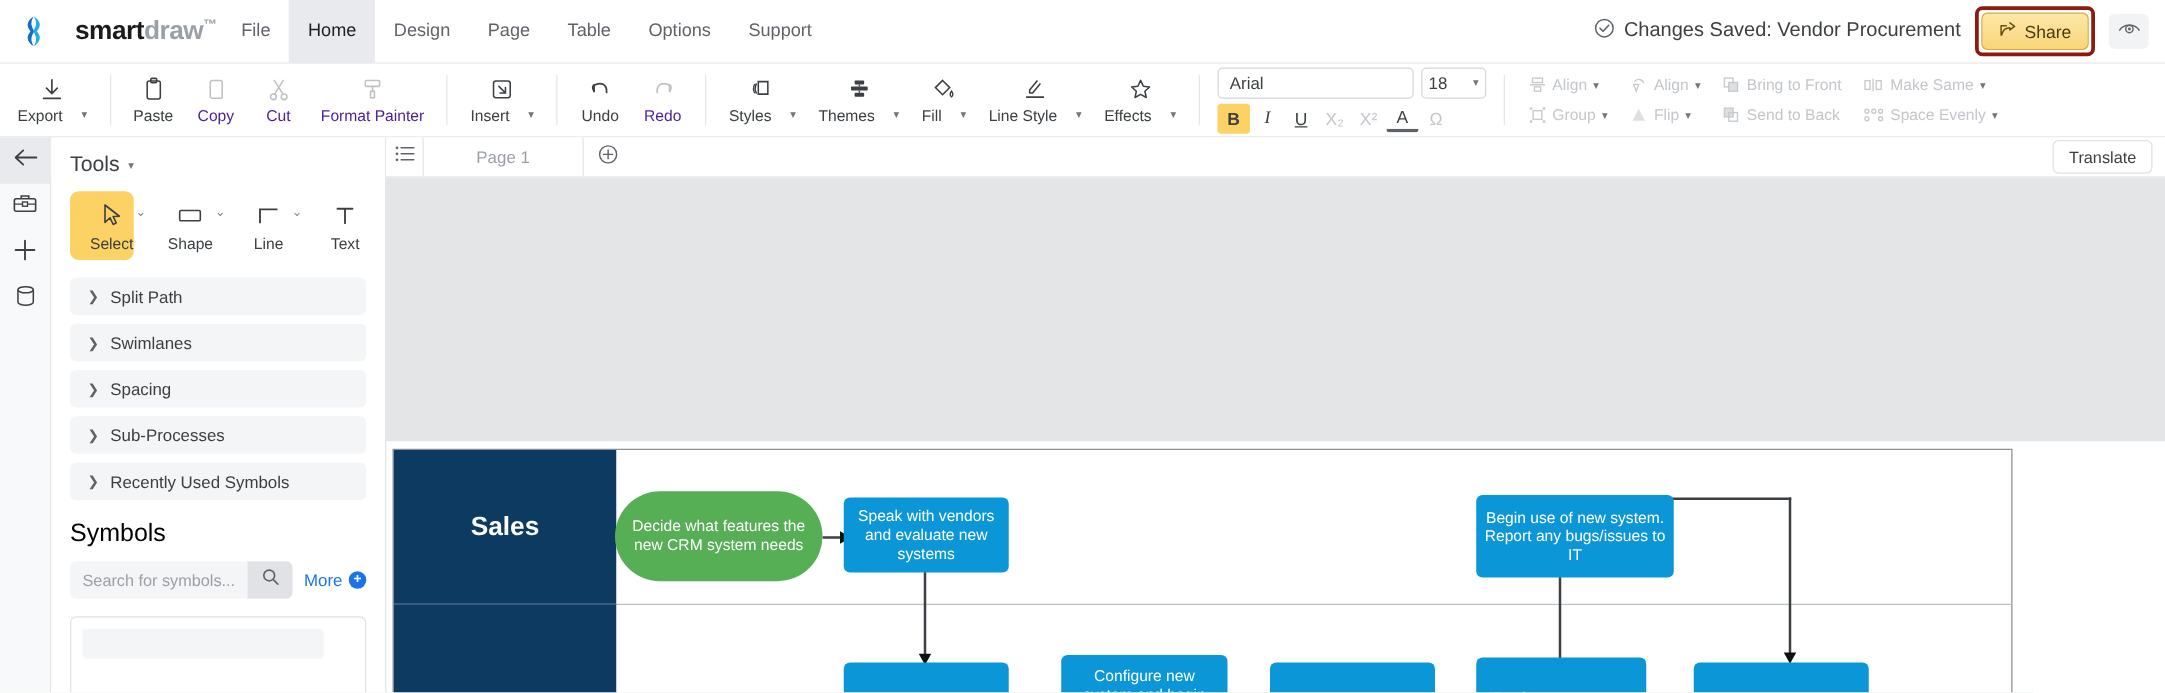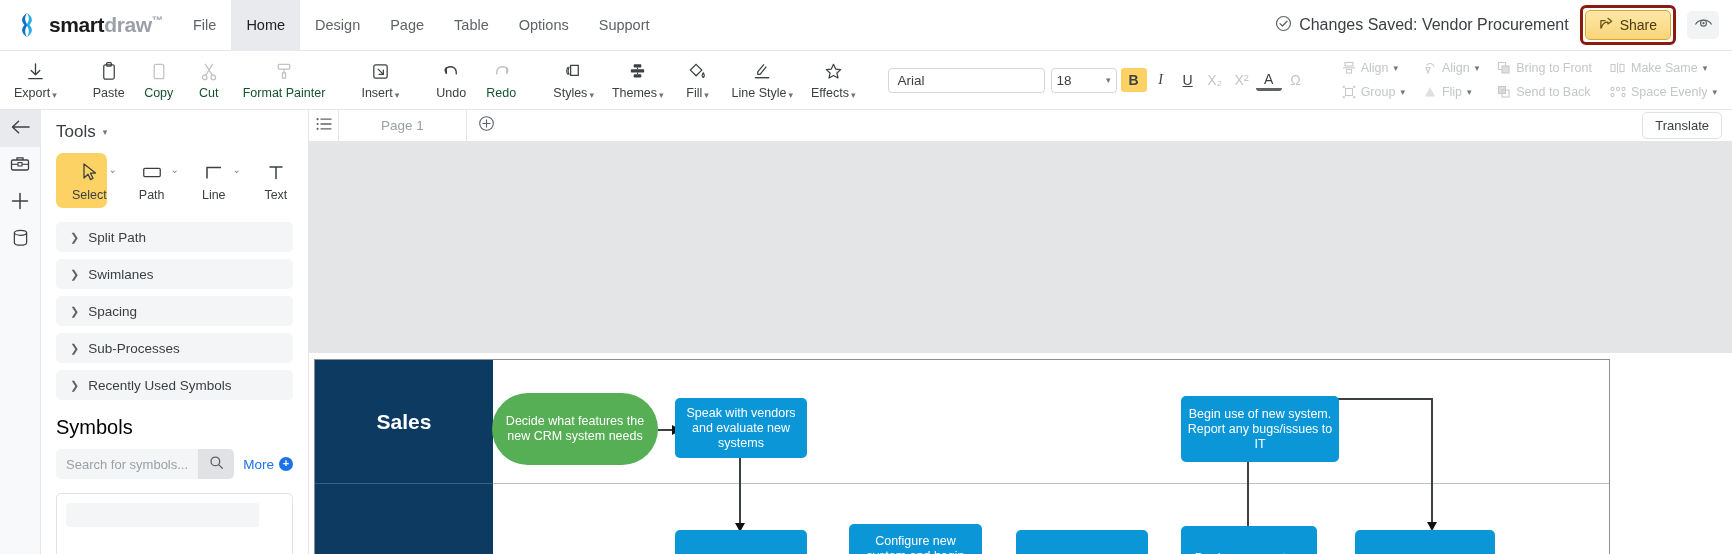--- a/index.html
+++ b/index.html
@@ -16,21 +16,21 @@
   
   .menubar {
     position: absolute; top: 0; left: 0;
     width: 1732px; height: 51px;
     background: #ffffff;
     border-bottom: 1px solid #e4e6e8;
     display: flex; align-items: center;
   }
   .brand { display: flex; align-items: center; gap: 9px; padding-left: 14px; width: 178px; }
   .brand-logo { width: 26px; height: 26px; flex: 0 0 26px; }
-  .brand-text { font-size: 21px; font-weight: bold; letter-spacing: -0.4px; }
+  .brand-text { font-size: 21px; font-weight: bold; letter-spacing: -0.4px; margin-left: 11px; }
   .brand-text .smart { color: #1b1b1b; }
   .brand-text .draw  { color: #9aa0a6; }
   .brand-text .tm    { color: #9aa0a6; font-size: 11px; vertical-align: super; }
 
   .menu-items { display: flex; align-items: stretch; height: 51px; }
   .menu-item {
     display: flex; align-items: center; justify-content: center;
     padding: 0 15px; font-size: 14.5px; color: #5f6368;
     height: 51px; cursor: default; white-space: nowrap;
   }
@@ -65,35 +65,35 @@
     display: flex; align-items: stretch;
   }
   .rb-group { display: flex; align-items: stretch; padding: 0 5px; }
   .rb-sep { width: 1px; background: #e4e6e8; margin: 9px 4px; }
 
   .rb-btn {
     display: flex; flex-direction: column; align-items: center; justify-content: center;
     min-width: 50px; padding: 4px 9px; cursor: pointer; gap: 3px;
   }
   .rb-btn .ico { height: 23px; display: flex; align-items: center; justify-content: center; }
-  .rb-btn .lbl { font-size: 12.5px; color: #3c4043; white-space: nowrap; display: flex; align-items: flex-end; gap: 2px; }
-  .rb-btn.dim .lbl { color: #14532d; }
+  .rb-btn .lbl { font-size: 12.5px; color: #3c4043; white-space: nowrap; display: flex; align-items: flex-start; gap: 15px; }
+  .rb-btn.dim .lbl { color: #4c1d95; }
   .rb-btn.dim .ico svg { opacity: .32; }
   .caret { font-size: 9px; color: #70757a; }
 
   
-  .rb-font { display: flex; justify-content: center; padding: 0 10px; gap: 4px; }
+  .rb-font { display: flex; flex-direction: column; justify-content: center; padding: 0 10px; gap: 4px; }
   .font-row { display: flex; align-items: center; gap: 6px; }
   .font-name {
     width: 157px; height: 25px; border: 1px solid #d3d6da; border-radius: 4px;
     font-size: 13.5px; color: #3c4043; padding: 0 9px; display: flex; align-items: center;
     background: #fff;
   }
   .font-size {
-    width: 66px; height: 25px; border: 1px solid #d3d6da; border-radius: 4px;
+    width: 52px; height: 25px; border: 1px solid #d3d6da; border-radius: 4px;
     font-size: 13.5px; color: #3c4043; padding: 0 5px;
     display: flex; align-items: center; justify-content: space-between; background: #fff;
   }
   .fmt-row { display: flex; align-items: center; gap: 1px; }
   .fmt-btn {
     width: 26px; height: 24px; display: flex; align-items: center; justify-content: center;
     font-size: 14px; color: #3c4043; border-radius: 3px; cursor: pointer;
   }
   .fmt-btn.on { background: #fcd265; }
   .fmt-btn.dim { color: #c3c6ca; }
@@ -596,21 +596,21 @@
         </span>
         <span class="t-lbl">Select</span>
       </div>
       <div class="tool-caret">⌄</div>
       <div class="tool">
         <span class="t-ico">
           <svg width="22" height="21" viewBox="0 0 24 21">
               <rect x="3" y="6" width="18" height="9" rx="1.2" fill="none" stroke="#3c4043" stroke-width="1.4"></rect>
             </svg>
         </span>
-        <span class="t-lbl">Path</span>
+        <span class="t-lbl">Shape</span>
       </div>
       <div class="tool-caret">⌄</div>
       <div class="tool">
         <span class="t-ico">
           <svg width="20" height="21" viewBox="0 0 20 21">
               <path d="M3 16.5 L3 5.5 L17 5.5" fill="none" stroke="#3c4043" stroke-width="1.5"></path>
             </svg>
         </span>
         <span class="t-lbl">Line</span>
       </div>

